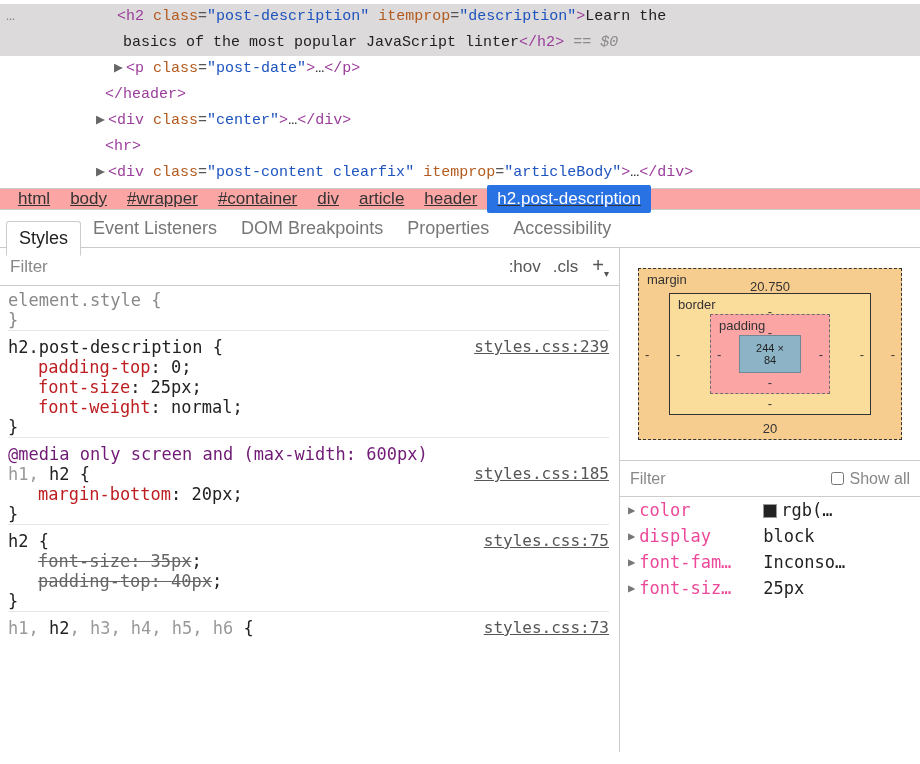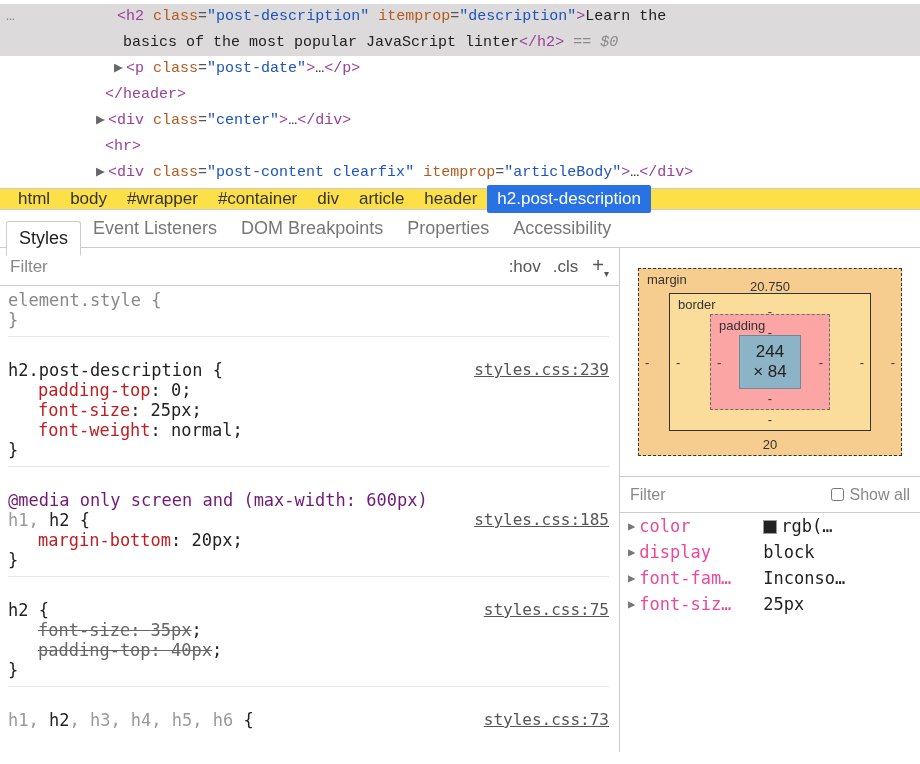--- a/index.html
+++ b/index.html
@@ -40,27 +40,28 @@
 .eqzero { color: #8c8a8a; font-style: italic; }
 .disclosure {
   display: inline-block;
   width: 12px;
   color: #666;
 }
 .breadcrumb {
   height: 22px;
   border-top: 1px solid #cbcbcb;
   border-bottom: 1px solid #cbcbcb;
-  background: #fde047;
+  background: #fca5a5;
   display: flex;
   align-items: center;
   font-family: "Lucida Grande","Helvetica Neue",Arial,sans-serif;
   font-size: 17px;
   color: #333;
   padding-left: 8px;
+  text-decoration: underline;
 }
 .crumb {
   padding: 4px 10px;
   cursor: pointer;
 }
 .crumb.active {
   background: #2972e4;
   color: #fff;
   border-radius: 2px;
 }
@@ -122,22 +123,22 @@
   margin-left: 14px;
   cursor: pointer;
 }
 .styles-body {
   font-family: Menlo, Monaco, monospace;
   font-size: 17px;
   padding: 4px 10px 0 8px;
 }
 .rule {
   border-bottom: 1px solid #e6e6e6;
-  padding-bottom: 6px;
-  margin-bottom: 23px;
+  padding-bottom: 0;
+  margin-bottom: 6px;
 }
 .rule-header {
   display: flex;
   justify-content: space-between;
 }
 .rule-selector { color: #222; }
 .rule-selector .dim { color: #999; }
 .rule-source {
   color: #555;
   text-decoration: underline;
@@ -180,21 +181,21 @@
 .bm-padding {
   background: #fca5a5;
   border: 1.5px dashed #6c6c6c;
   padding: 20px 28px;
   position: relative;
 }
 .bm-content {
   background: #8db4c6;
   border: 1px solid #6f8a96;
   text-align: center;
-  font-size: 17px;
+  font-size: 11px;
   padding: 6px 12px;
   color: #222;
 }
 .bm-label {
   position: absolute;
   top: 3px;
   left: 8px;
 }
 .bm-top {
   position: absolute;

